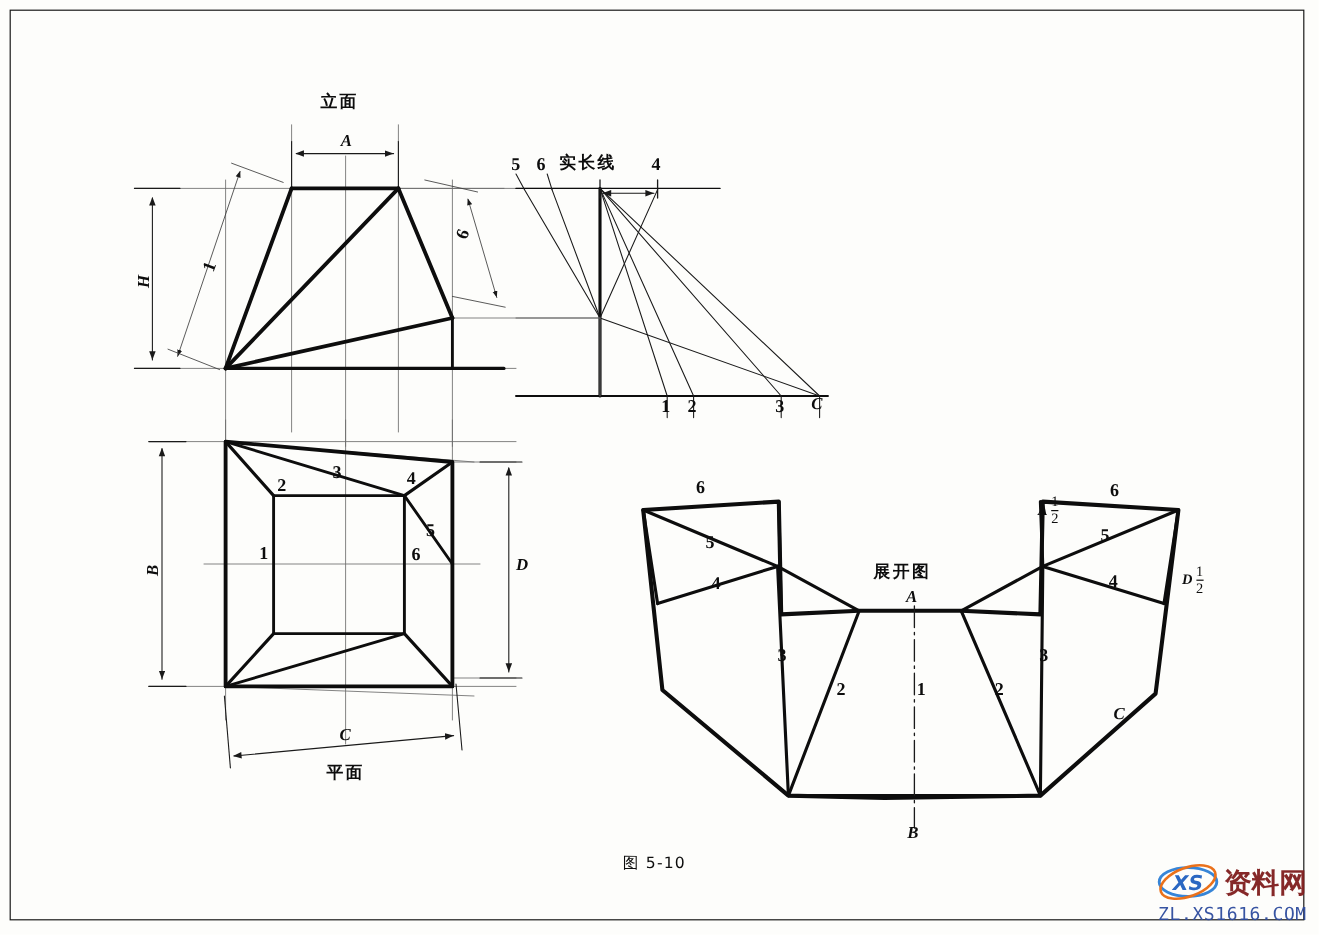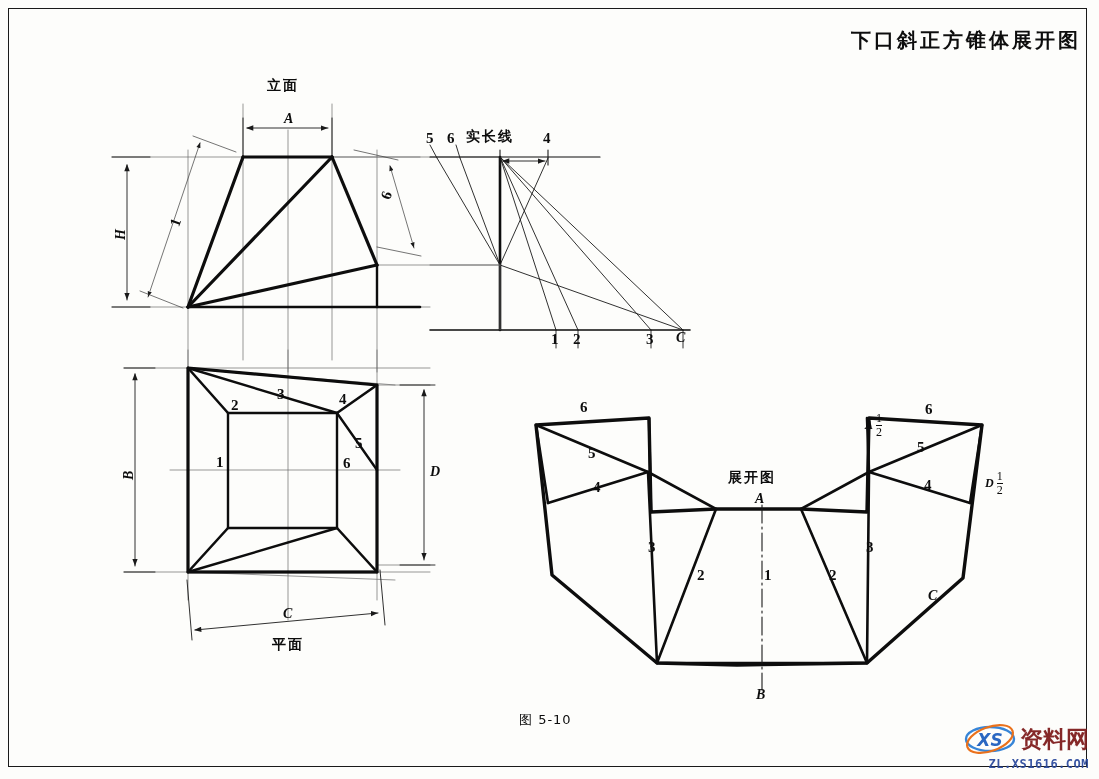--- a/index.html
+++ b/index.html
@@ -116,22 +116,22 @@
   }
   #wm-text {
     font-family: "DejaVu Sans", sans-serif;
     font-weight: 700;
     font-size: 23px;
     color: #7f1d1d;
     letter-spacing: 0px;
   }
   #wm-url {
     font-family: "DejaVu Sans Mono", monospace;
-    font-size: 12px;
-    font-weight: 700;
+    font-size: 15px;
+    font-weight: 400;
     color: #2d4b9e;
     letter-spacing: 0.5px;
     margin-top: 1px;
     margin-left: 12px;
   }
 </style>
 </head>
 <body>
 
 <div id="page">
@@ -332,21 +332,20 @@
 
         <line x1="657" y1="663" x2="867" y2="663"></line>
         <line x1="649" y1="418" x2="651" y2="512"></line>
         <line x1="867" y1="418" x2="869" y2="472"></line>
       </g>
 
       <line x1="762" y1="505" x2="762" y2="690" stroke="#1a1a1a" stroke-width="1.1" stroke-dasharray="18,4,2,4"></line>
     </g>
   </svg>
 
-  <div class="lbl title-cn" style="right:18px; top:30px;">下口斜正方锥体展开图</div>
 
   <div class="lbl cn view-cn" style="left:267px; top:78px;">立面</div>
   <div class="lbl dim" style="left:284px; top:112px;">A</div>
   <div class="lbl dim rot90" style="left:114px; top:240px;">H</div>
   <div class="lbl num" style="left:172px; top:215px; transform:rotate(-70deg);">1</div>
   <div class="lbl num" style="left:383px; top:188px; transform:rotate(-70deg);">6</div>
 
   <div class="lbl cn view-cn" style="left:466px; top:129px;">实长线</div>
   <div class="lbl num" style="left:426px; top:131px;">5</div>
   <div class="lbl num" style="left:447px; top:131px;">6</div>

